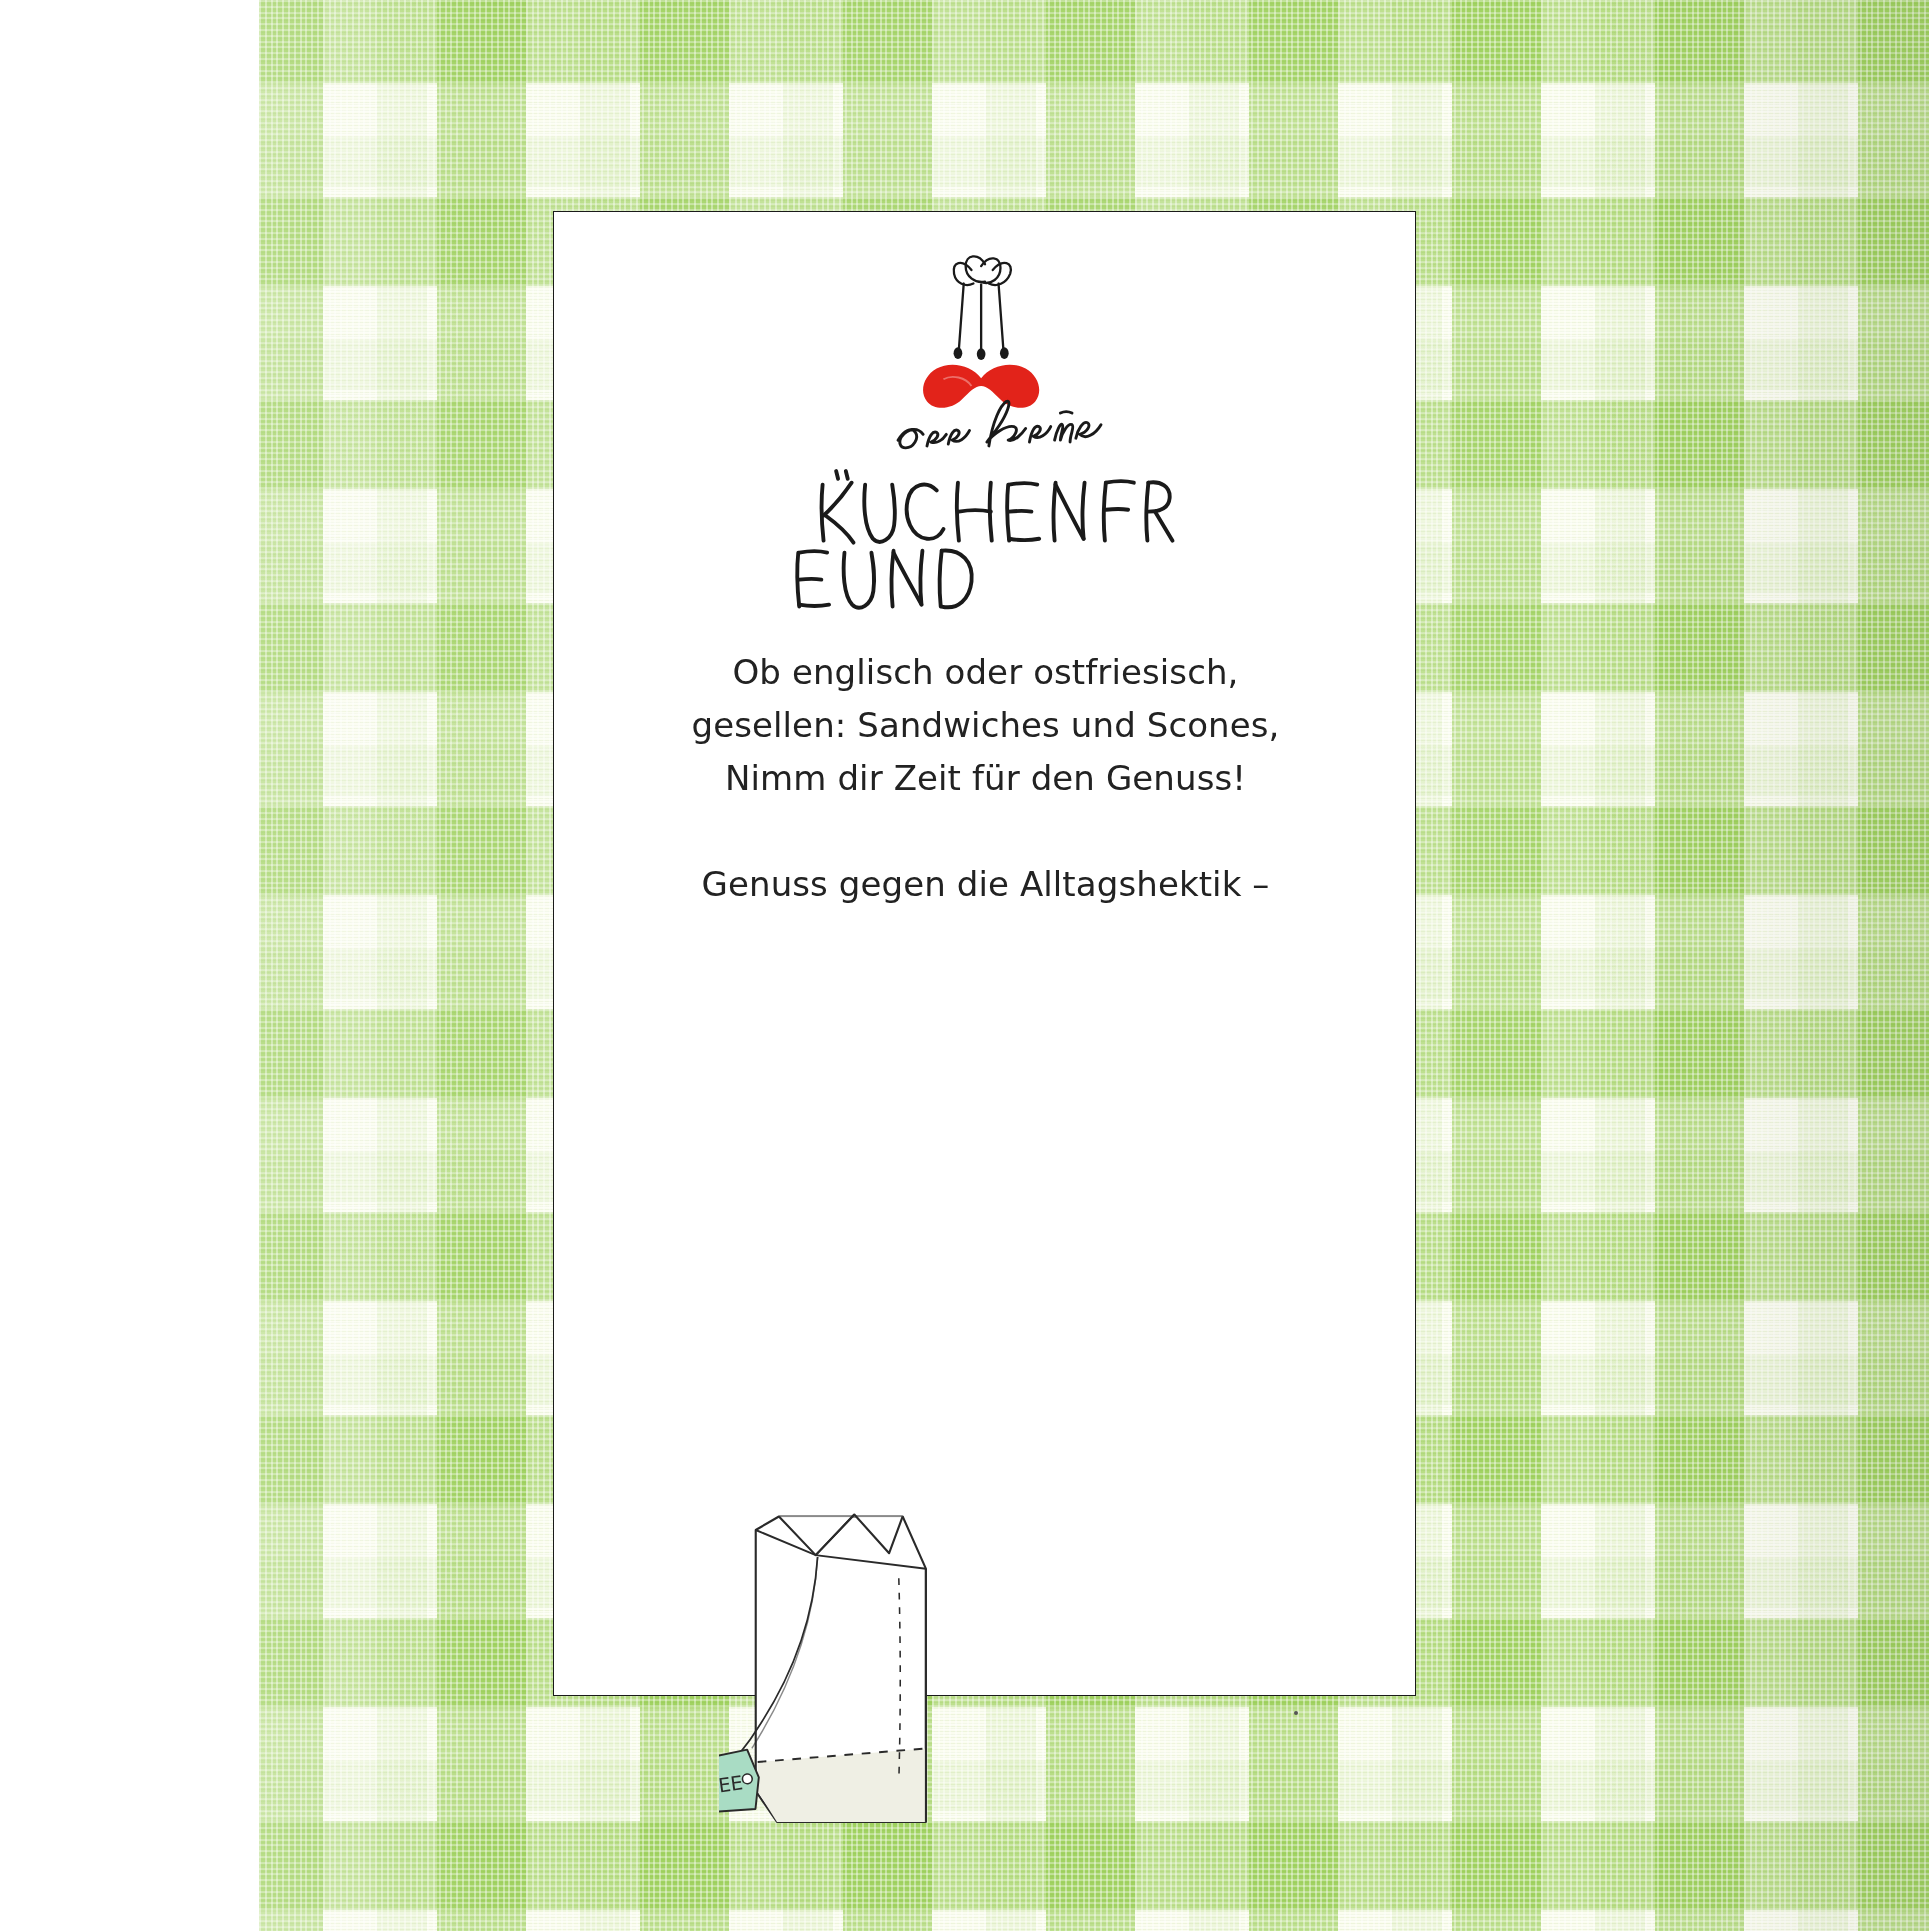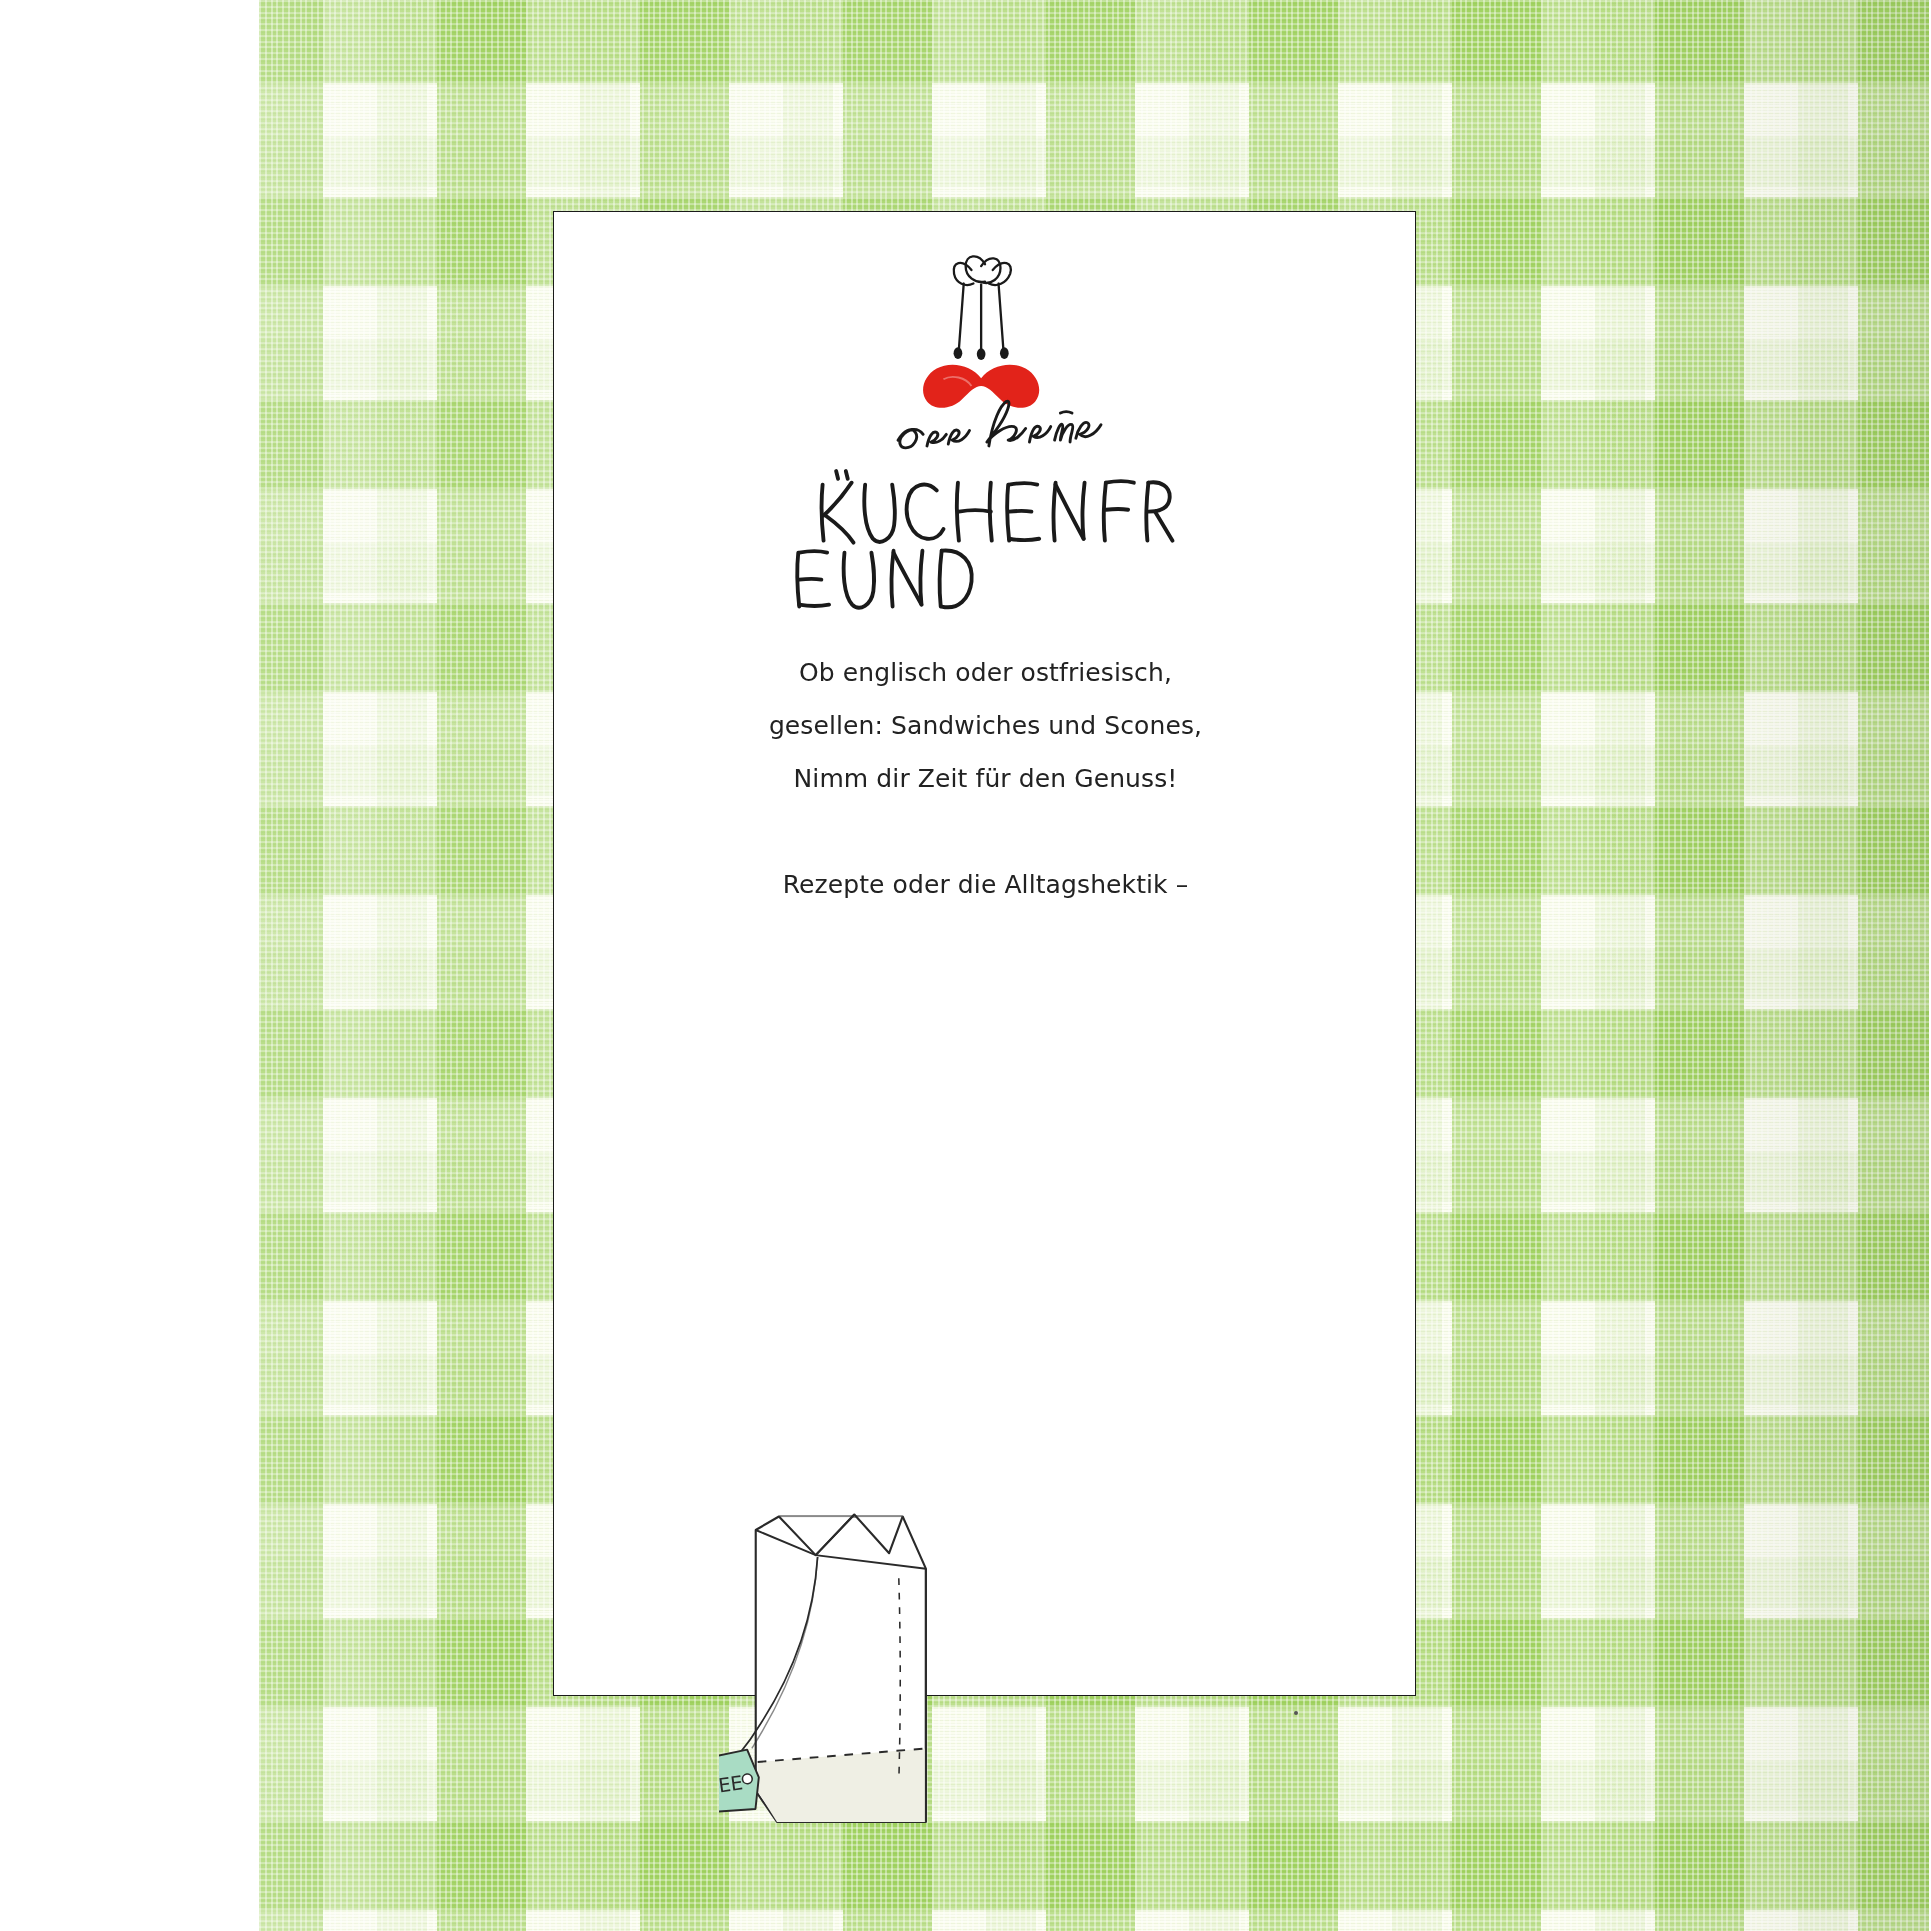--- a/index.html
+++ b/index.html
@@ -118,21 +118,21 @@
   #logo svg { display: block; margin: 0 auto; }
 
   
   #blurb {
     position: absolute;
     left: 56px;
     top: 434px;
     width: 751px;
     text-align: center;
     color: #222222;
-    font-size: 25px;
+    font-size: 34px;
     line-height: 53px;
     letter-spacing: 0.1px;
   }
   #blurb .para + .para { margin-top: 53px; }
   #blurb .line { white-space: nowrap; }
 
   
   #teabag {
     position: absolute;
     left: 719px;
@@ -267,21 +267,21 @@
       </svg>
     </div>
 
     <div id="blurb">
       <div class="para">
         <div class="line">Ob englisch oder ostfriesisch,</div>
         <div class="line">gesellen: Sandwiches und Scones,</div>
         <div class="line">Nimm dir Zeit für den Genuss!</div>
       </div>
       <div class="para">
-        <div class="line">Rezepte oder die Alltagshektik –</div>
+        <div class="line">Genuss gegen die Alltagshektik –</div>
       </div>
     </div>
 
     <div id="ink-dot"></div>
   </div>
 
   <div id="teabag">
     <svg width="348" height="406" viewBox="0 0 360 420" xmlns="http://www.w3.org/2000/svg">
 
       <path d="M38 60 L38 330 L60 362 L214 362 L214 100 L190 46 L62 46 Z" fill="#ffffff" stroke="#2a2a2a" stroke-width="2.2" stroke-linejoin="round"></path>

